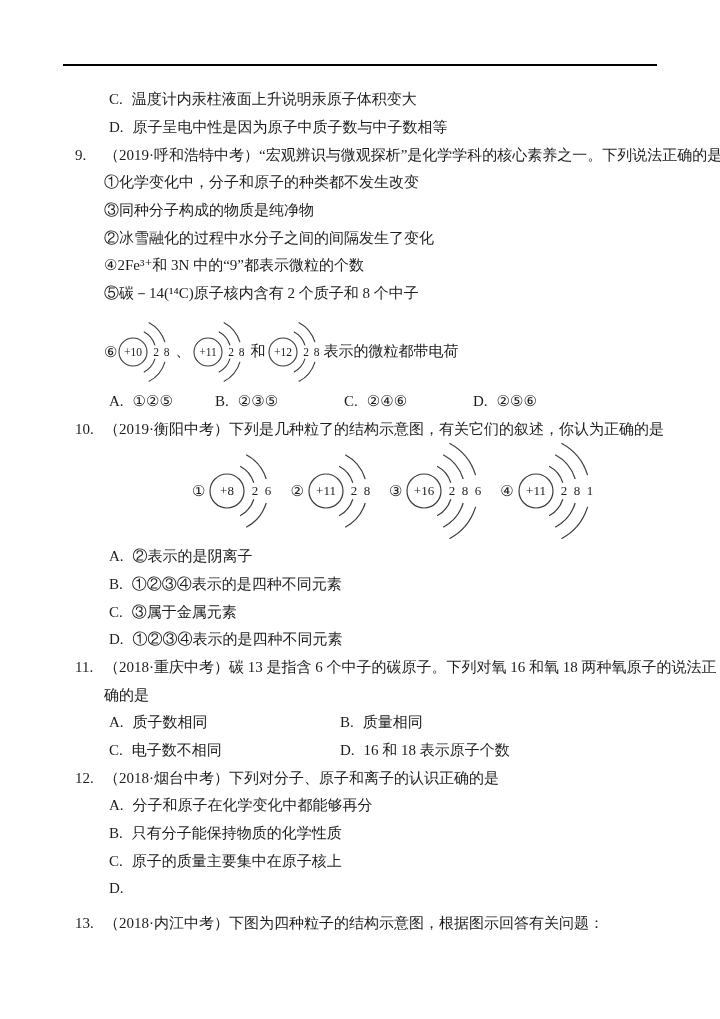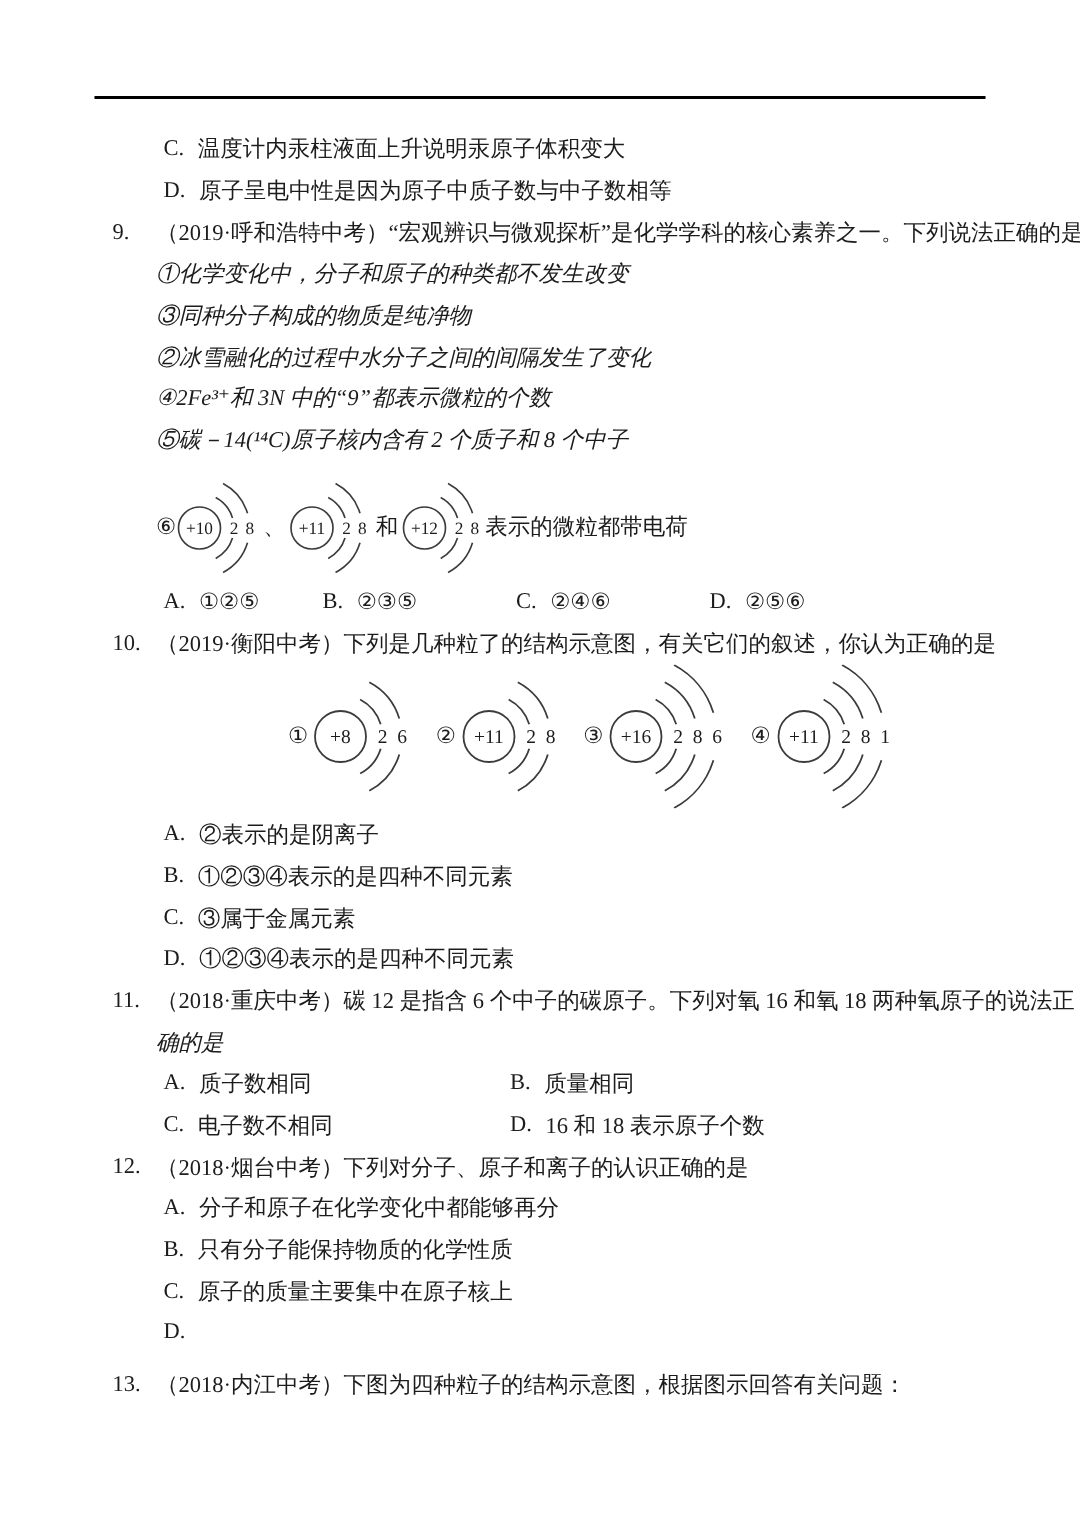--- a/index.html
+++ b/index.html
@@ -17,21 +17,21 @@
     position:absolute;left:63px;top:64px;
     width:594px;height:2px;background:#000;
   }
   .body{
     position:absolute;left:63px;top:86px;width:594px;
   }
   .line{
     display:flex;align-items:center;
     height:27.7px;white-space:nowrap;
   }
-  .stmt{padding-left:41px;font-style:italic;}
+  .stmt{padding-left:41px;}
   .opt{padding-left:46px;}
   .qrow .num{flex:0 0 41px;padding-left:12px;box-sizing:border-box;}
   .lab{margin-right:9px;}
   .choices{position:relative;height:27.7px;}
   .choices .ch{position:absolute;top:0;height:100%;display:flex;align-items:center;white-space:nowrap;}
   .ch.c1{left:46px;} .ch.c2{left:152px;} .ch.c3{left:281px;} .ch.c4{left:410px;}
   .choices2 .ch.c1{left:46px;} .choices2 .ch.c2{left:277px;}
   .diagrow6{
     height:72px;margin-top:8px;
     display:flex;align-items:center;
@@ -226,21 +226,21 @@
       <span class="lab">C.</span>
       <span>③属于金属元素</span>
     </div>
     <div class="line opt">
       <span class="lab">D.</span>
       <span>①②③④表示的是四种不同元素</span>
     </div>
 
     <div class="line qrow">
       <span class="num">11.</span>
-      <span>（2018·重庆中考）碳 12 是指含 6 个中子的碳原子。下列对氧 16 和氧 18 两种氧原子的说法正</span>
+      <span>（2018·重庆中考）碳 13 是指含 6 个中子的碳原子。下列对氧 16 和氧 18 两种氧原子的说法正</span>
     </div>
     <div class="line stmt">
       <span>确的是</span>
     </div>
     <div class="choices choices2">
       <span class="ch c1">
         <span class="lab">A.</span>
         <span>质子数相同</span>
       </span>
       <span class="ch c2">

